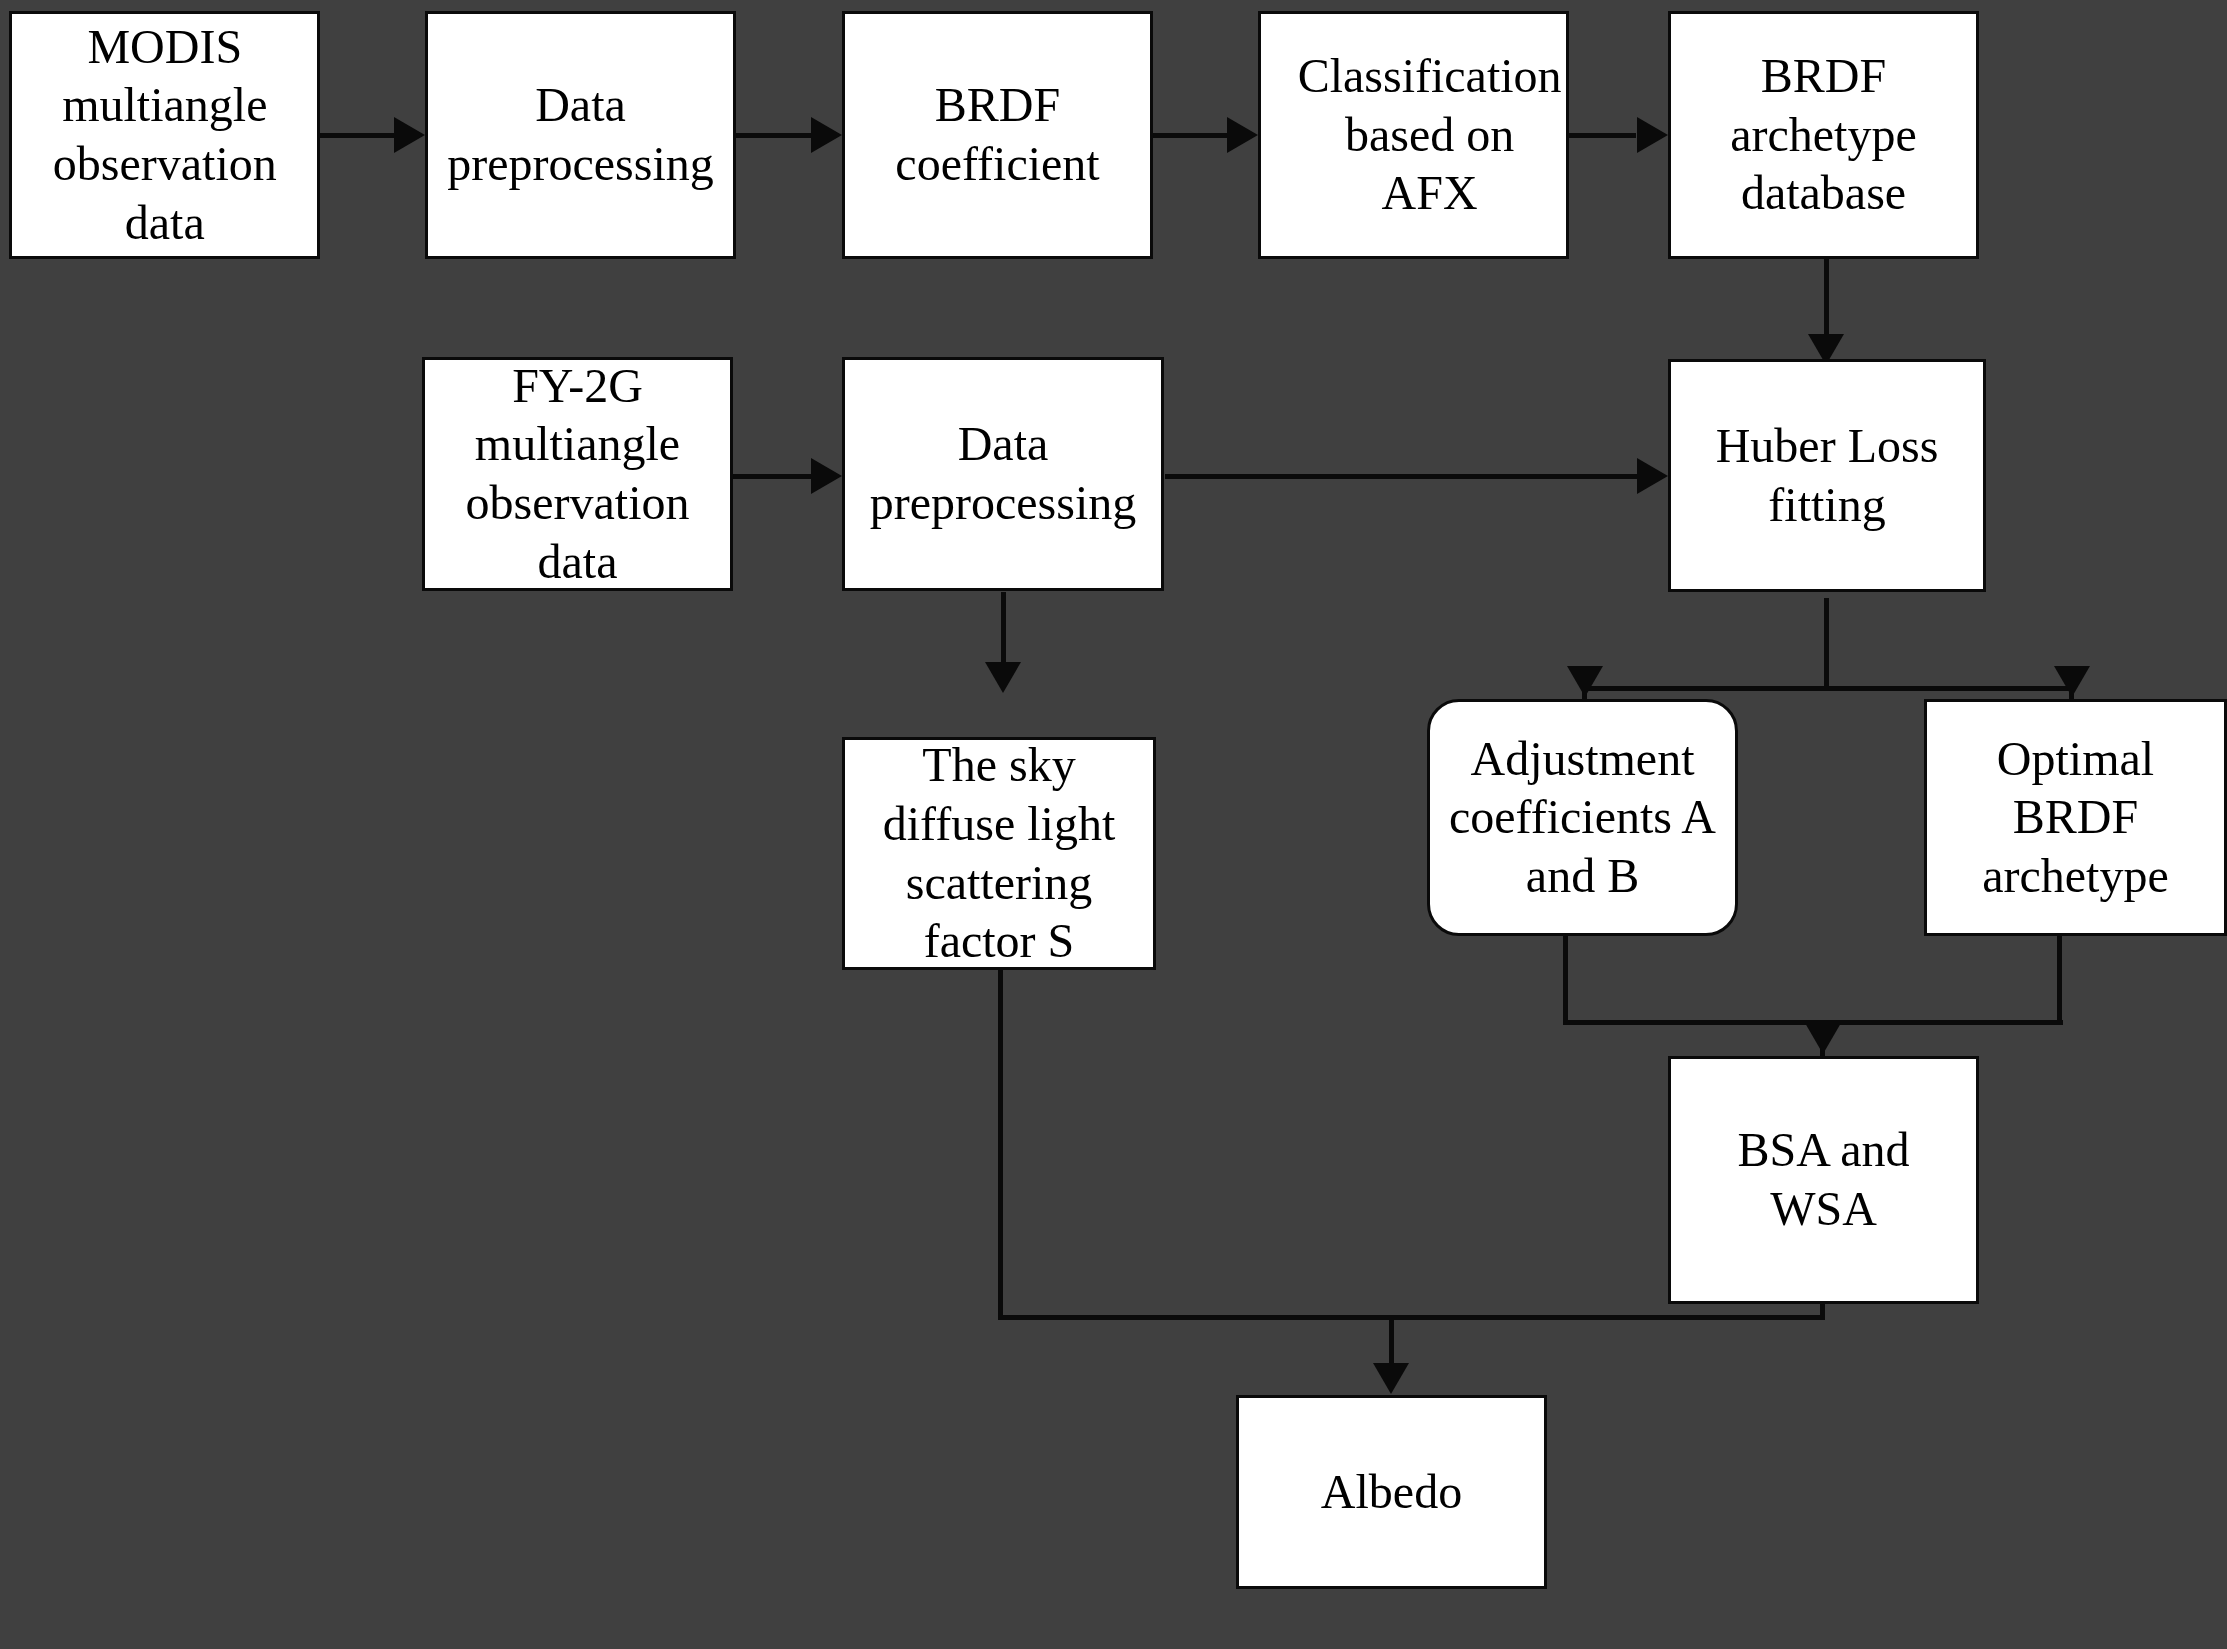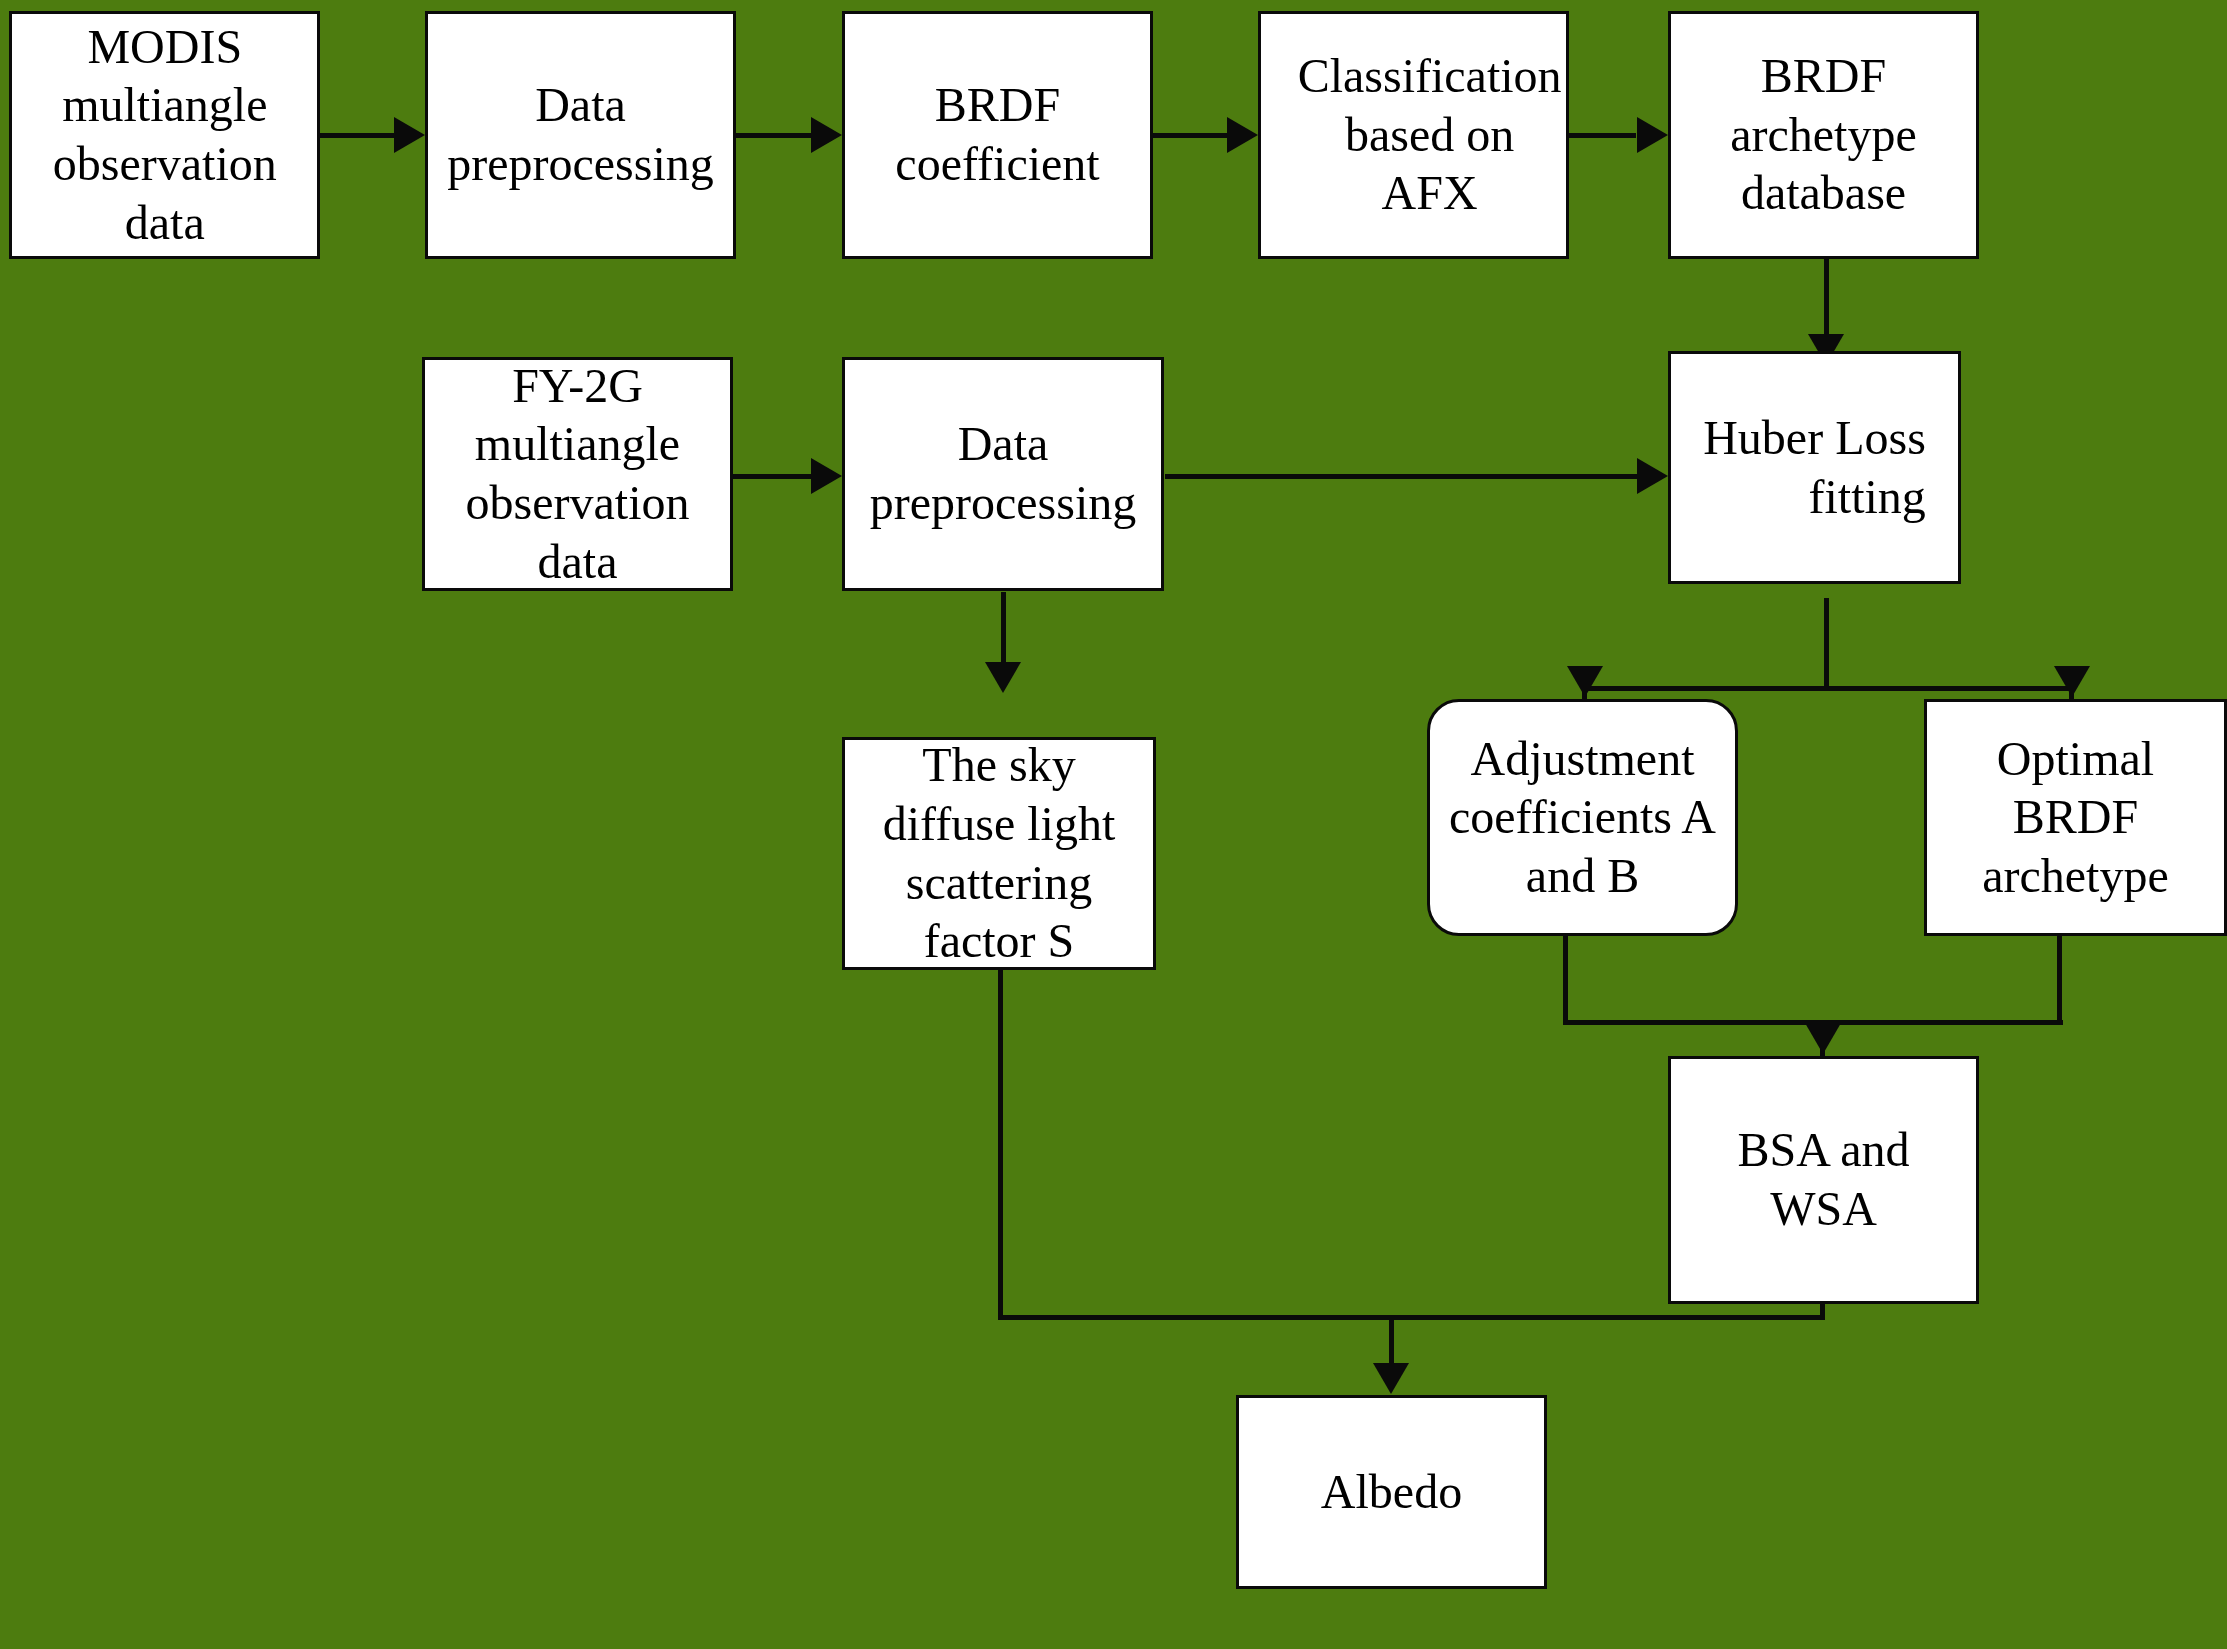--- a/index.html
+++ b/index.html
@@ -5,21 +5,21 @@
 <style>
   html, body {
     margin: 0;
     padding: 0;
     background: #ffffff;
   }
   #canvas {
     position: relative;
     width: 2227px;
     height: 1650px;
-    background: #4d7c0f;
+    background: #404040;
     overflow: hidden;
     font-family: "Liberation Serif", "DejaVu Serif", serif;
   }
   .node {
     position: absolute;
     box-sizing: border-box;
     border: 3.9px solid #0a0a0a;
     background: #ffffff;
     display: flex;
     align-items: center;
@@ -81,21 +81,21 @@
 database</div>
 
   <div class="node" style="left:422px; top:357px; width:311px; height:234px;">FY-2G
 multiangle
 observation
 data</div>
 
   <div class="node" style="left:842px; top:357px; width:322px; height:234px;">Data
 preprocessing</div>
 
-  <div class="node" style="left:1668px; top:351px; width:293px; height:233px;text-align:right;">Huber Loss
+  <div class="node" style="left:1668px; top:359px; width:318px; height:233px;">Huber Loss
 fitting</div>
 
   <div class="node" style="left:842px; top:737px; width:314px; height:233px;">The sky
 diffuse light
 scattering
 factor S</div>
 
   <div class="node" style="left:1427px; top:699px; width:311px; height:237px;border-radius:32px;">Adjustment
 coefficients A
 and B</div>

